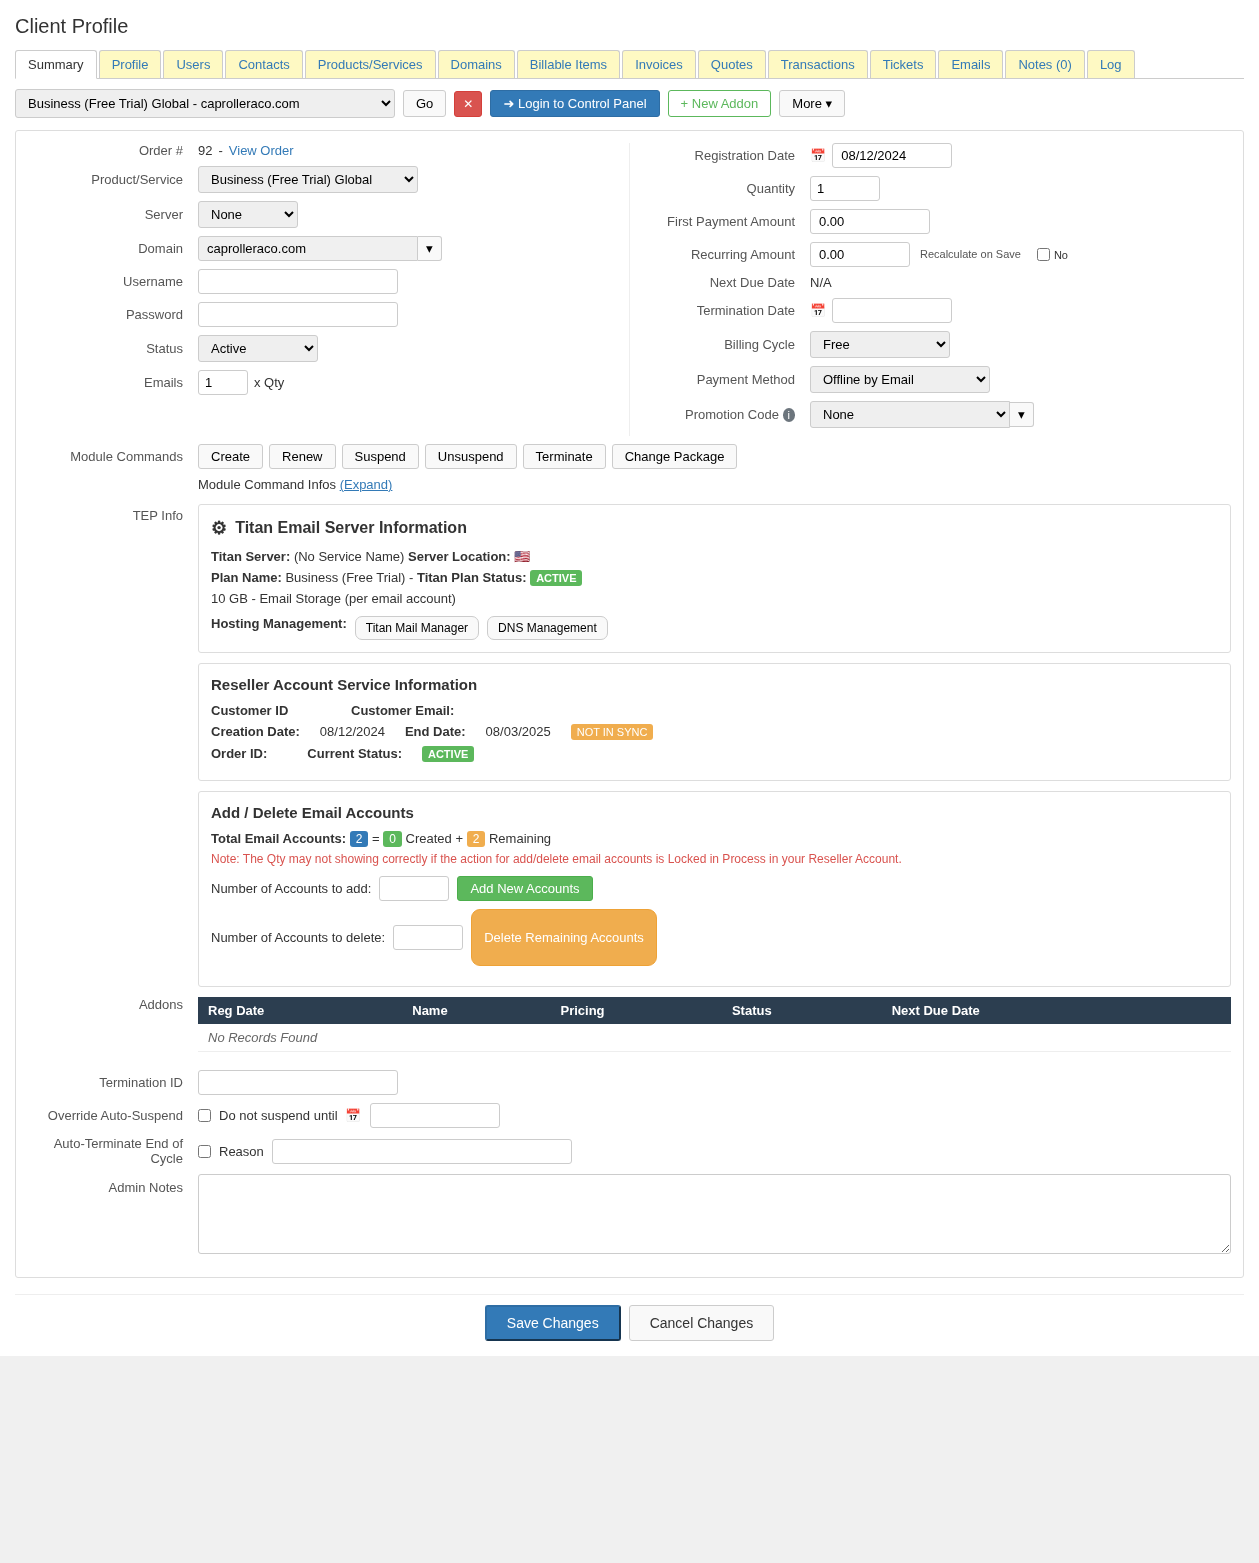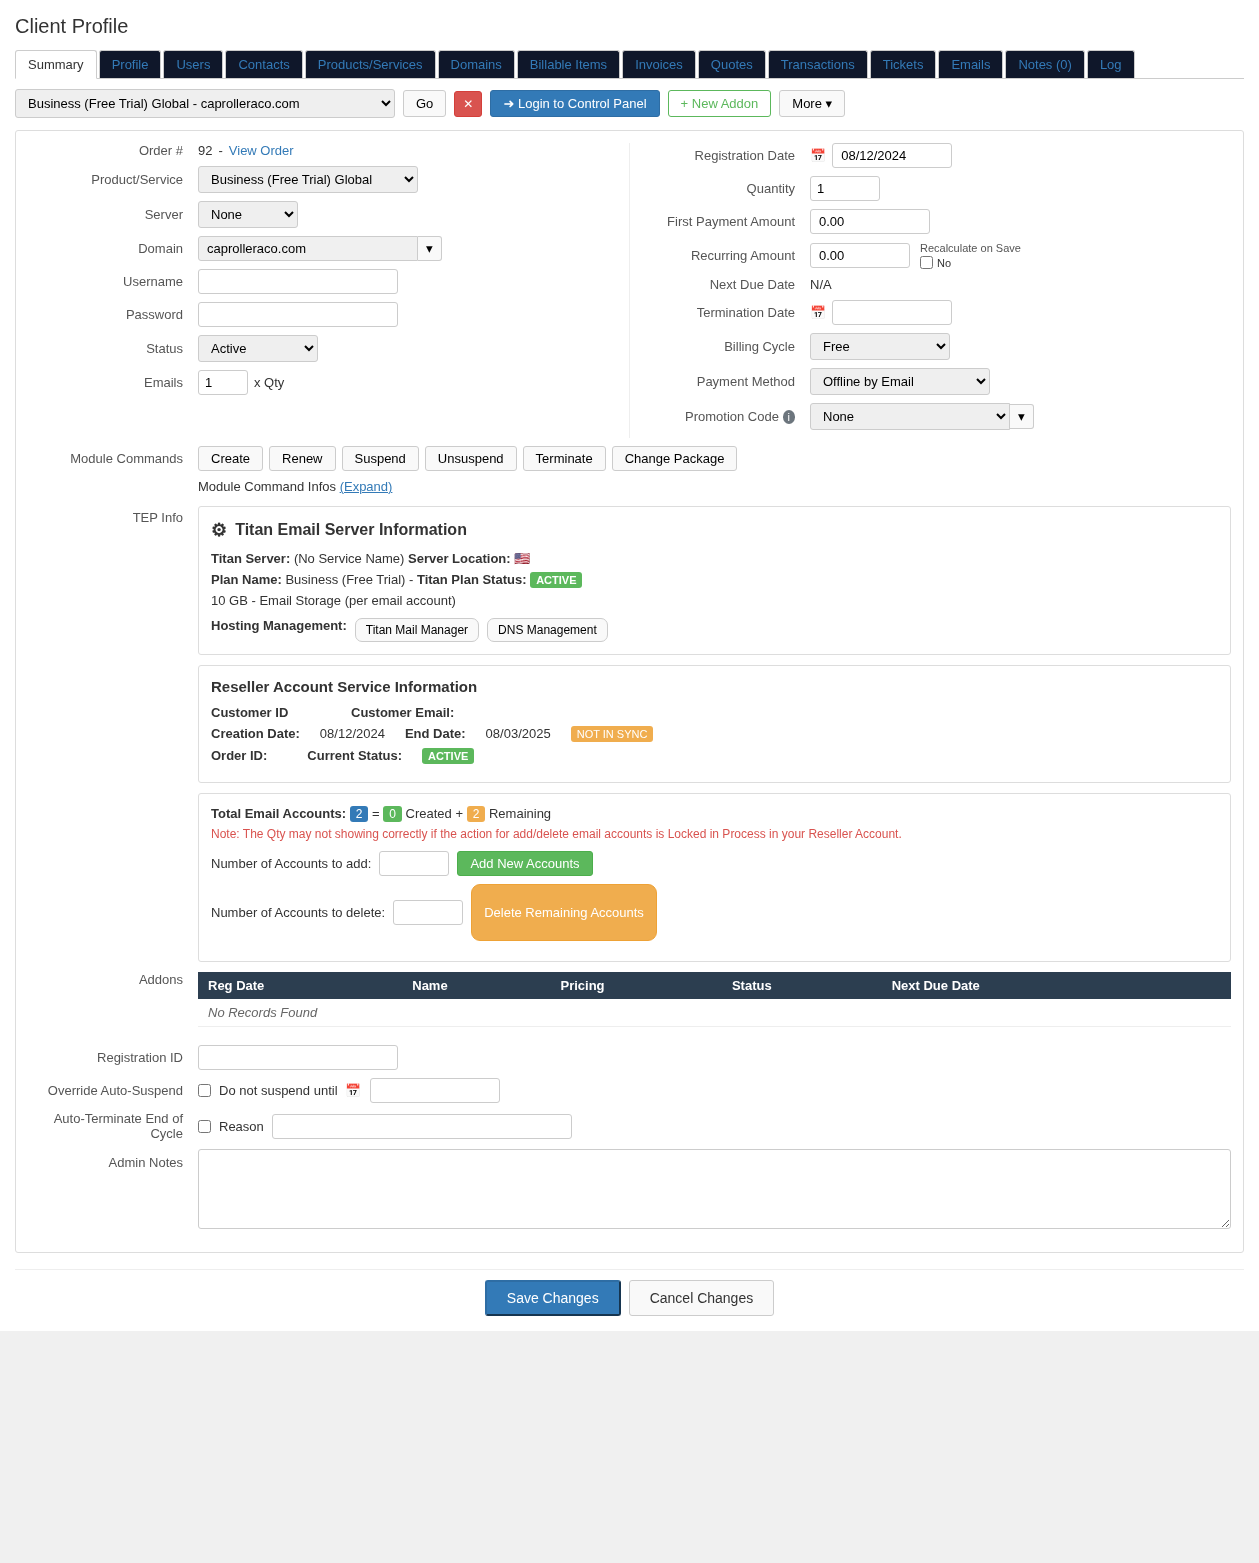--- a/index.html
+++ b/index.html
@@ -4,21 +4,21 @@
   <style>
     * { box-sizing: border-box; margin: 0; padding: 0; }
     body { font-family: Arial, sans-serif; font-size: 13px; background: #f5f5f5; color: #333; }
     .page-wrap { background: #fff; max-width: 1259px; margin: 0 auto; padding: 15px; }
     h1.page-title { font-size: 20px; font-weight: normal; margin-bottom: 12px; color: #333; }
     
     .client-selector { display: flex; align-items: center; margin-bottom: 10px; }
     .client-selector select { width: 320px; padding: 5px 8px; border: 1px solid #ccc; border-radius: 3px; font-size: 13px; }
     
     .tabs { display: flex; flex-wrap: wrap; gap: 2px; margin-bottom: 10px; border-bottom: 1px solid #ccc; padding-bottom: 0; }
-    .tab { padding: 6px 12px; border: 1px solid #ccc; border-bottom: none; border-radius: 3px 3px 0 0; background: #0f172a; cursor: pointer; font-size: 13px; color: #337ab7; text-decoration: none; }
+    .tab { padding: 6px 12px; border: 1px solid #ccc; border-bottom: none; border-radius: 3px 3px 0 0; background: #fef9c3; cursor: pointer; font-size: 13px; color: #337ab7; text-decoration: none; }
     .tab.active { background: #fff; border-bottom: 1px solid #fff; margin-bottom: -1px; color: #333; }
     
     .service-bar { display: flex; align-items: center; gap: 8px; margin-bottom: 12px; }
     .service-bar select { flex: 1; max-width: 380px; padding: 5px 8px; border: 1px solid #ccc; border-radius: 3px; font-size: 13px; }
     .btn { padding: 5px 12px; border: 1px solid #ccc; border-radius: 3px; cursor: pointer; font-size: 13px; background: #f9f9f9; }
     .btn-go { background: #f9f9f9; }
     .btn-red-x { background: #d9534f; color: #fff; border-color: #d43f3a; padding: 5px 8px; border-radius: 3px; cursor: pointer; font-size: 12px; }
     .btn-blue { background: #337ab7; color: #fff; border-color: #2e6da4; }
     .btn-green-outline { background: #fff; color: #5cb85c; border-color: #5cb85c; }
     .btn-green { background: #5cb85c; color: #fff; border-color: #4cae4c; }
@@ -61,21 +61,21 @@
     .addons-table td { padding: 6px 10px; border-bottom: 1px solid #eee; }
     .addons-table .no-records { color: #666; font-style: italic; }
     
     .bottom-bar { display: flex; justify-content: center; gap: 8px; margin-top: 16px; padding-top: 10px; border-top: 1px solid #eee; }
     
     .module-commands { display: flex; gap: 6px; flex-wrap: wrap; }
     .module-btn { padding: 4px 12px; border: 1px solid #ccc; border-radius: 3px; background: #f9f9f9; cursor: pointer; font-size: 13px; }
     
     .expand-link { color: #337ab7; cursor: pointer; text-decoration: underline; }
     
-    .recalc-checkbox { display: flex; flex-direction: column; font-size: 11px; gap: 2px; }
+    .recalc-checkbox { display: flex; flex-direction: row; font-size: 11px; gap: 16px; }
     .recalc-label { font-size: 11px; color: #555; }
     .autosuspend-row { display: flex; align-items: center; gap: 8px; }
     .autoterminate-row { display: flex; align-items: center; gap: 8px; }
     
     .admin-notes textarea { width: 100%; height: 80px; border: 1px solid #ccc; border-radius: 3px; padding: 6px; font-size: 13px; resize: vertical; }
     
     .promo-code-wrap { display: flex; align-items: center; }
     .promo-code-wrap select { width: 200px; padding: 4px 8px; border: 1px solid #ccc; border-radius: 3px; font-size: 13px; }
     
     .qty-wrap { display: flex; align-items: center; gap: 4px; }
@@ -341,20 +341,21 @@
           </div>
           <div class="reseller-row">
             <strong>Order ID:</strong>
             <span></span>
             <strong>Current Status:</strong>
             <span class="badge-active">ACTIVE</span>
           </div>
         </div>
 
         <div class="email-accounts">
+          <div class="email-accounts-title">Add / Delete Email Accounts</div>
           <div class="total-accounts">
             <strong>Total Email Accounts:</strong>
             <span class="badge-num-blue">2</span>
             <span> = </span>
             <span class="badge-num-green">0</span>
             <span>Created</span>
             <span> + </span>
             <span class="badge-num-orange">2</span>
             <span>Remaining</span>
           </div>
@@ -394,21 +395,21 @@
               <tr>
                 <td colspan="7" class="no-records">No Records Found</td>
               </tr>
             </tbody>
           </table>
         </div>
       </div>
     </div>
 
     <div class="form-row">
-      <div class="form-label">Registration ID</div>
+      <div class="form-label">Termination ID</div>
       <input type="text" style="width: 200px; padding: 4px 8px; border: 1px solid rgb(204, 204, 204); border-radius: 3px; font-size: 13px;">
     </div>
 
     <div class="form-row">
       <div class="form-label">Override Auto-Suspend</div>
       <div class="autosuspend-row">
         <input type="checkbox" style="">
         <span>Do not suspend until</span>
         <span style="font-size:13px;">📅</span>
         <input type="text" style="width: 130px; padding: 4px 8px; border: 1px solid rgb(204, 204, 204); border-radius: 3px; font-size: 13px;">

